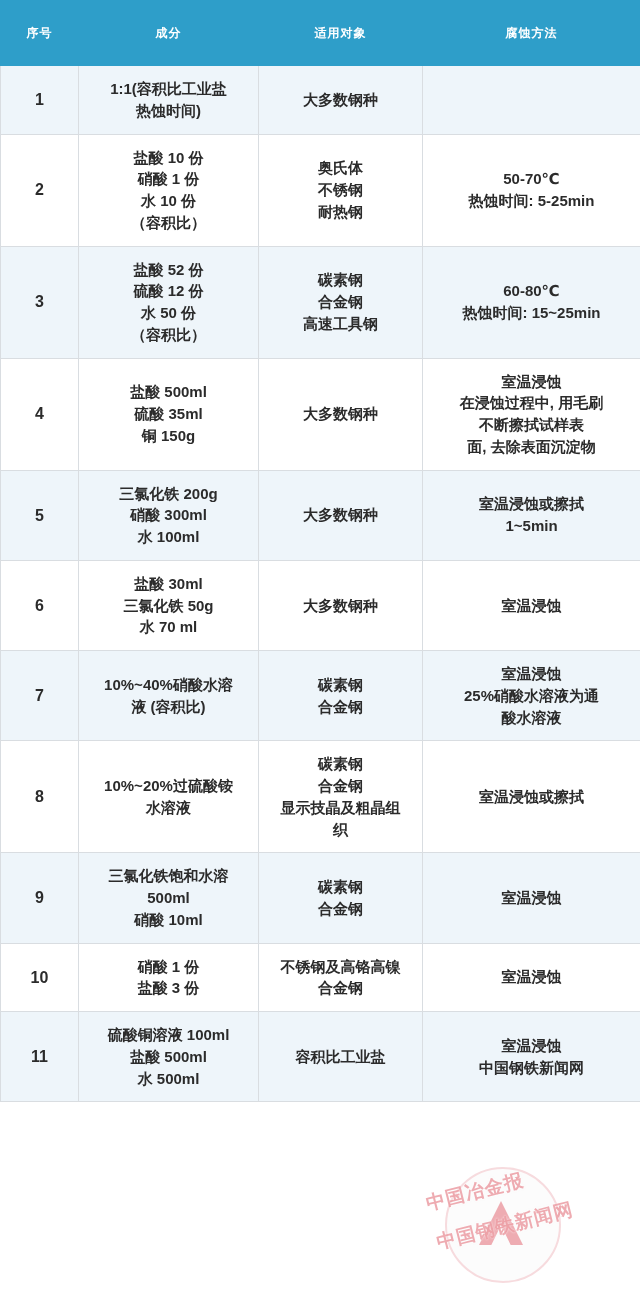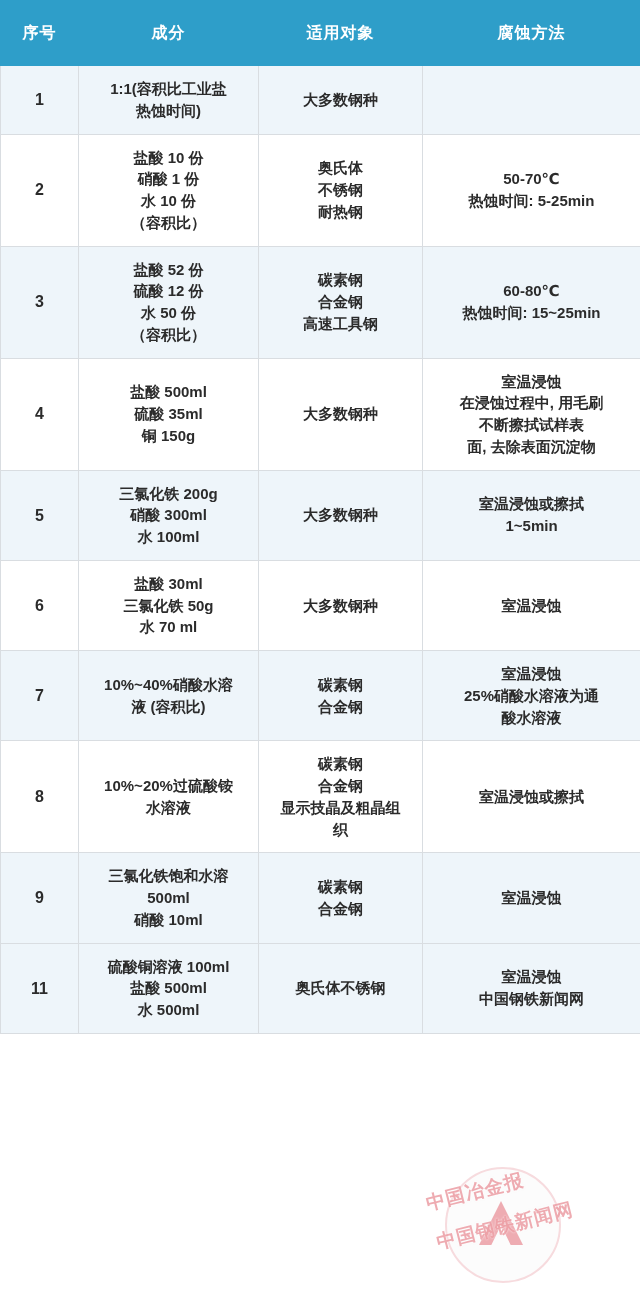--- a/index.html
+++ b/index.html
@@ -30,21 +30,21 @@
     z-index: 2;
   }
   table.etch-table col.c0 { width: 78px; }
   table.etch-table col.c1 { width: 180px; }
   table.etch-table col.c2 { width: 164px; }
   table.etch-table col.c3 { width: 218px; }
 
   thead th {
     background: #2e9ec9;
     color: #ffffff;
-    font-size: 16px;
+    font-size: 12px;
     font-weight: bold;
     letter-spacing: 1px;
     height: 64px;
     border: 1px solid #2e9ec9;
     text-align: center;
     vertical-align: middle;
     padding: 0 11px;
   }
   tbody td {
     border: 1px solid #d9dde1;
@@ -326,32 +326,52 @@
               <span>碳素钢</span>
               <span>合金钢</span>
             </div>
           </td>
           <td>
             <div class="cell-lines">
               <span>室温浸蚀</span>
             </div>
           </td>
         </tr>
+        <tr class="plain">
+          <td class="idx">10</td>
+          <td>
+            <div class="cell-lines">
+              <span>硝酸 1 份</span>
+              <span>盐酸 3 份</span>
+            </div>
+          </td>
+          <td>
+            <div class="cell-lines">
+              <span>不锈钢及高铬高镍</span>
+              <span>合金钢</span>
+            </div>
+          </td>
+          <td>
+            <div class="cell-lines">
+              <span>室温浸蚀</span>
+            </div>
+          </td>
+        </tr>
         <tr class="shade">
           <td class="idx">11</td>
           <td>
             <div class="cell-lines">
               <span>硫酸铜溶液 100ml</span>
               <span>盐酸 500ml</span>
               <span>水 500ml</span>
             </div>
           </td>
           <td>
             <div class="cell-lines">
-              <span>奥氏体不锈钢</span>
+              <span>容积比工业盐</span>
             </div>
           </td>
           <td>
             <div class="cell-lines">
               <span>室温浸蚀</span>
               <span>中国钢铁新闻网</span>
             </div>
           </td>
         </tr>
       </tbody>

